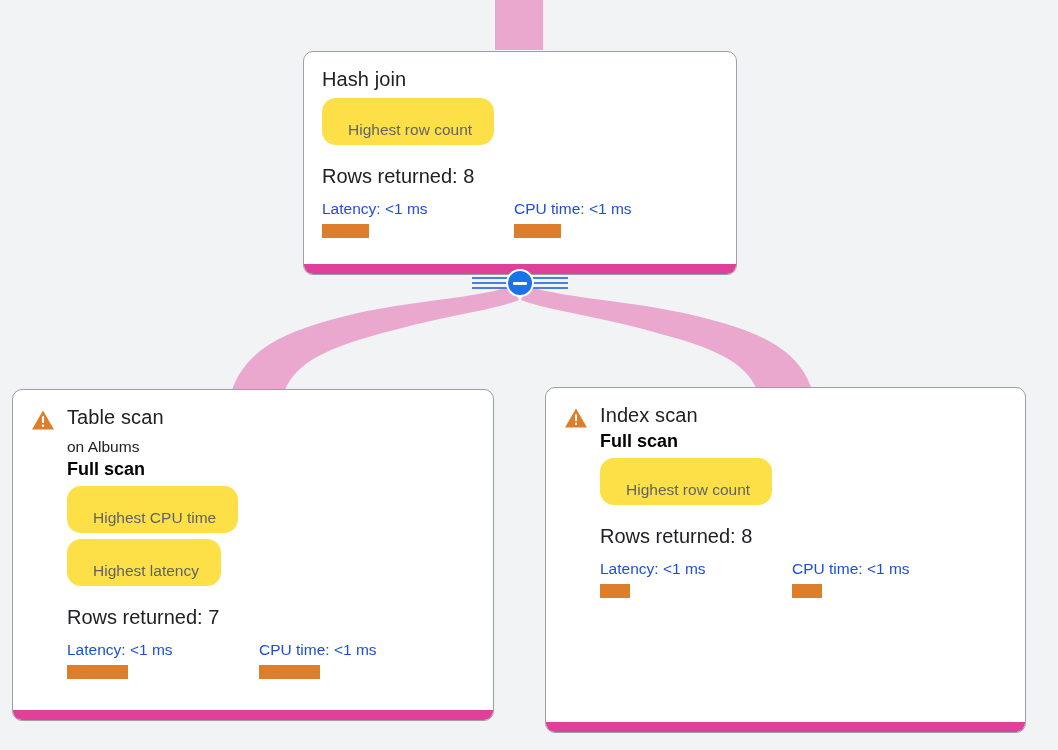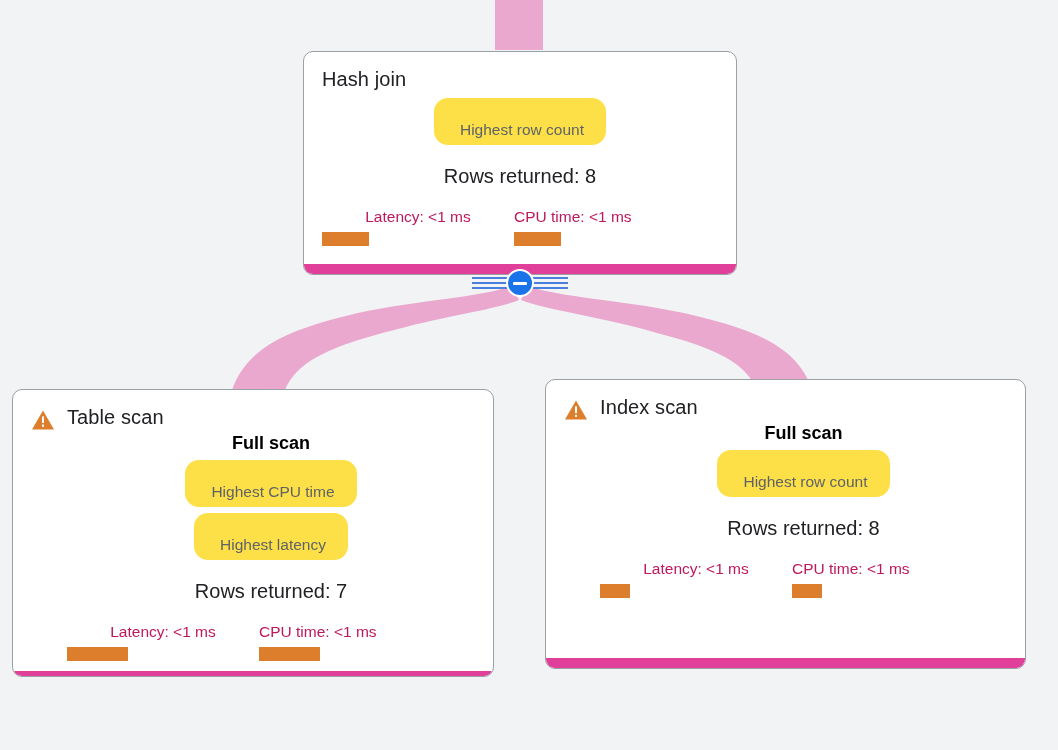--- a/index.html
+++ b/index.html
@@ -11,21 +11,20 @@
   body {
     font-family: "Liberation Sans", sans-serif;
     -webkit-font-smoothing: antialiased;
   }
   #canvas {
     position: relative;
     width: 1058px;
     height: 750px;
     overflow: hidden;
     background: #f1f3f4;
-    text-align: center;
   }
   #edge-layer {
     position: absolute;
     left: 0;
     top: 0;
     width: 1058px;
     height: 750px;
     pointer-events: none;
   }
 
@@ -113,23 +112,22 @@
   .metrics {
     display: flex;
     margin-top: 12px;
   }
   .metric {
     display: block;
   }
   .metric-label {
     font-size: 15.5px;
     line-height: 20px;
-    color: #be185d;
-    white-space: nowrap;
-    margin-top: 8px;
+    color: #1d4ed8;
+    white-space: nowrap;
   }
   .metric-bar {
     height: 14px;
     background: #dd7e2d;
     margin-top: 5px;
   }
 
   
   .indent { padding-left: 36px; }
 
@@ -219,32 +217,33 @@
 
   <div class="toggle-rails" style="left:472px; top:277px; width:96px; height:13px;">
     <div class="rail"></div>
     <div class="rail"></div>
     <div class="rail"></div>
   </div>
   <div class="toggle" id="collapse-toggle" style="left:506px; top:269px;">
     <span class="minus"></span>
   </div>
 
-  <div class="node" id="node-table-scan" style="left:12px; top:389px; width:482px; height:288px;">
+  <div class="node" id="node-table-scan" style="left:12px; top:389px; width:482px; height:332px;">
     <div class="node-body">
       <div class="node-head">
         <svg class="warn-icon" viewBox="0 0 24 24">
           <path d="M12 2.6 L23 21.4 L1 21.4 Z" fill="#dd7e2d"></path>
           <rect x="11" y="8.4" width="2" height="6.6" fill="#ffffff"></rect>
           <rect x="11" y="16.6" width="2" height="2.2" fill="#ffffff"></rect>
         </svg>
         <div class="node-title">Table scan</div>
       </div>
 
       <div class="indent">
+        <div class="node-sub">on Albums</div>
         <div class="node-sub2">Full scan</div>
 
         <div class="chip-row">
           <span class="chip">Highest CPU time</span>
         </div>
         <div class="chip-row">
           <span class="chip">Highest latency</span>
         </div>
 
         <div class="rows-returned">Rows returned: 7</div>
@@ -257,21 +256,21 @@
           <div class="metric">
             <div class="metric-label">CPU time: &lt;1 ms</div>
             <div class="metric-bar" style="width:61px;"></div>
           </div>
         </div>
       </div>
     </div>
     <div class="node-accent"></div>
   </div>
 
-  <div class="node" id="node-index-scan" style="left:545px; top:379px; width:481px; height:290px;">
+  <div class="node" id="node-index-scan" style="left:545px; top:387px; width:481px; height:346px;">
     <div class="node-body">
       <div class="node-head">
         <svg class="warn-icon" viewBox="0 0 24 24">
           <path d="M12 2.6 L23 21.4 L1 21.4 Z" fill="#dd7e2d"></path>
           <rect x="11" y="8.4" width="2" height="6.6" fill="#ffffff"></rect>
           <rect x="11" y="16.6" width="2" height="2.2" fill="#ffffff"></rect>
         </svg>
         <div class="node-title">Index scan</div>
       </div>
 

